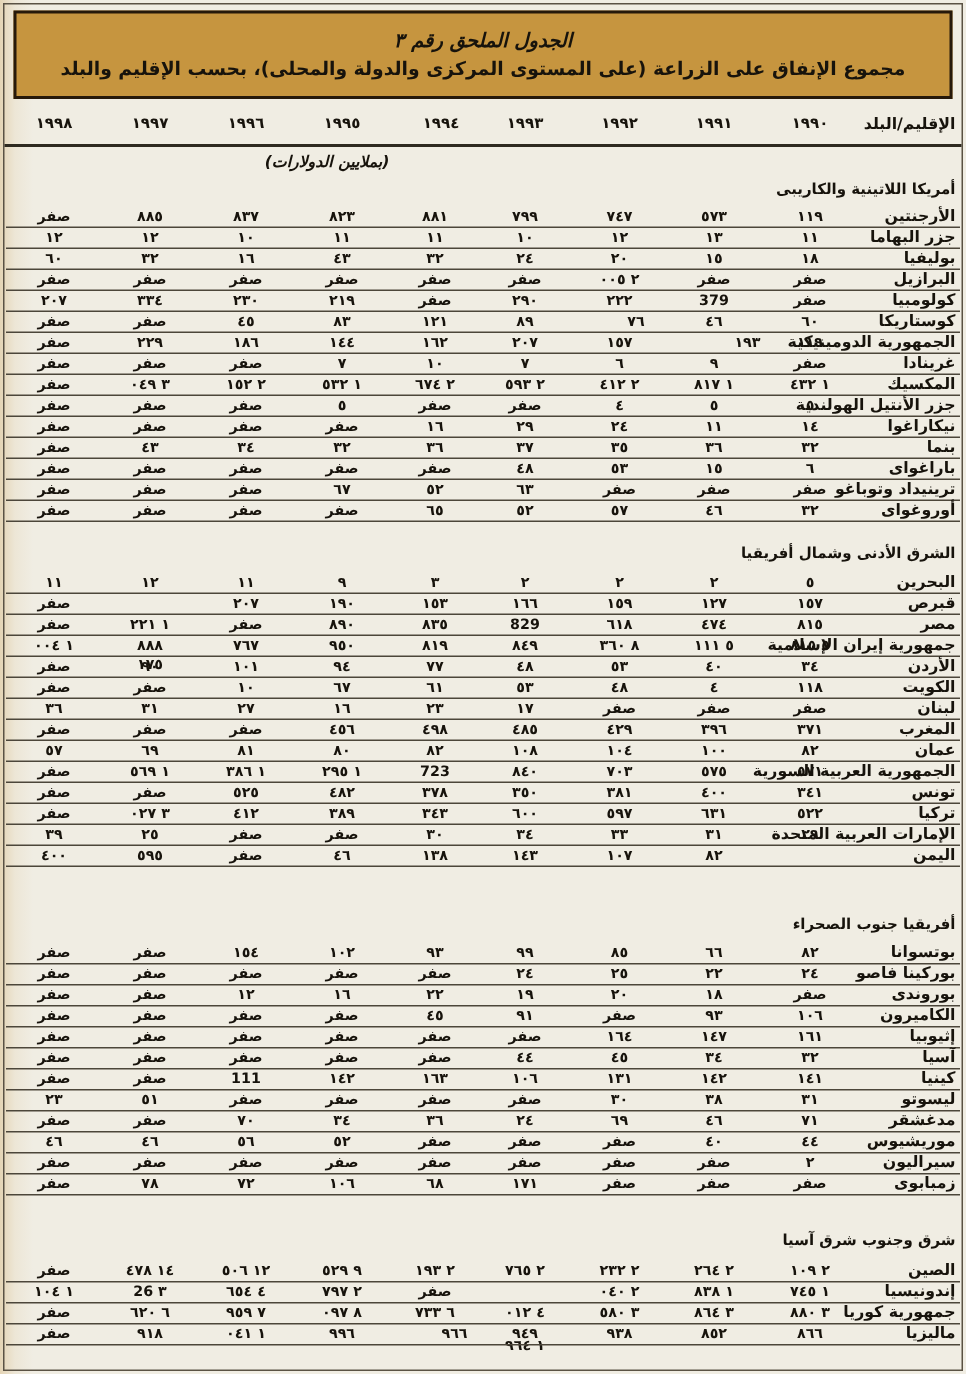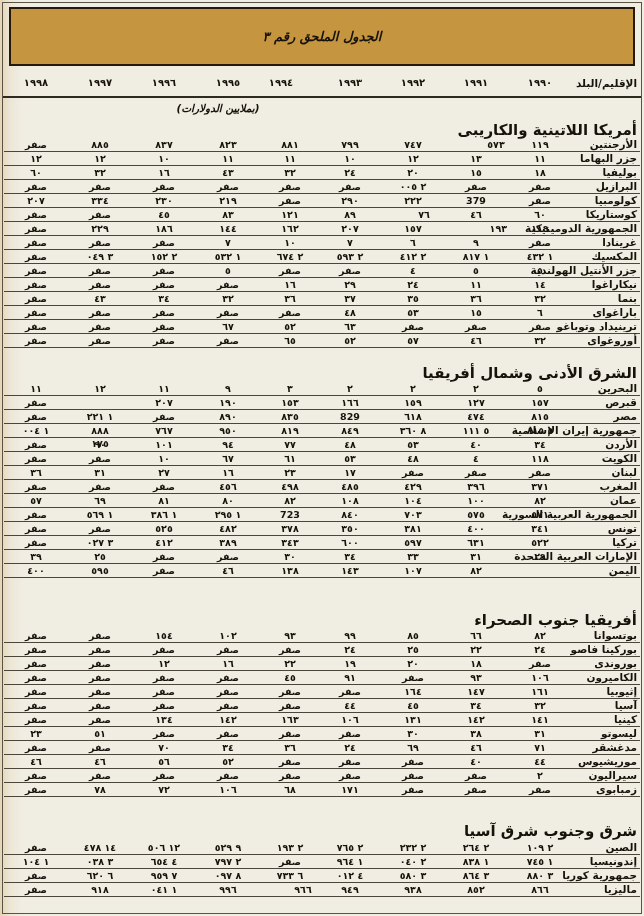--- a/index.html
+++ b/index.html
@@ -39,21 +39,21 @@
   .header-rule{
     position:absolute;left:3px;right:3px;top:96px;height:0;
     border-top:2px solid #2E2A20;
   }
   .unit-note{
     position:absolute;top:102px;left:128px;width:180px;
     text-align:center;font-size:10.5px;font-style:italic;font-weight:bold;
   }
   .section-header{
     position:absolute;right:7px;height:15px;
-    font-size:15px;font-weight:bold;white-space:nowrap;
+    font-size:10px;font-weight:bold;white-space:nowrap;
   }
   .row{
     position:absolute;left:4px;right:4px;height:14px;
     border-bottom:1px solid #4C463A;
   }
   .row .country{
     position:absolute;right:3px;top:1px;
     font-size:10.5px;font-weight:bold;white-space:nowrap;line-height:13px;
   }
   .row .val{
@@ -63,46 +63,47 @@
   }
 </style>
 </head>
 <body>
 
 <div class="page">
   <div class="page-frame"></div>
 
   <div class="banner" style="background: rgb(198, 149, 63);">
     <div class="title">الجدول الملحق رقم ٣</div>
+    <div class="subtitle">مجموع الإنفاق على الزراعة (على المستوى المركزى والدولة والمحلى)، بحسب الإقليم والبلد</div>
   </div>
 
   <div class="region-country-header">الإقليم/البلد</div>
 
   <div id="year-headers">
       <div class="year-header" style="left: 509px;">١٩٩٠</div>
       <div class="year-header" style="left: 445px;">١٩٩١</div>
       <div class="year-header" style="left: 382px;">١٩٩٢</div>
       <div class="year-header" style="left: 319px;">١٩٩٣</div>
-      <div class="year-header" style="left: 250px;">١٩٩٤</div>
+      <div class="year-header" style="left: 263px;">١٩٩٤</div>
       <div class="year-header" style="left: 197px;">١٩٩٥</div>
       <div class="year-header" style="left: 133px;">١٩٩٦</div>
       <div class="year-header" style="left: 69px;">١٩٩٧</div>
       <div class="year-header" style="left: 5px;">١٩٩٨</div>
     </div>
 
   <div class="header-rule"></div>
 
   <div class="unit-note">(بملايين الدولارات)</div>
 
   <div id="table-body">
       <div class="section-header" style="top: 121px;">أمريكا اللاتينية والكاريبى</div>
       <div class="row" style="top: 137px;">
         <span class="country">الأرجنتين</span>
         <span class="val" style="left: 505px;">١١٩</span>
-        <span class="val" style="left: 461px;">٥٧٣</span>
+        <span class="val" style="left: 441px;">٥٧٣</span>
         <span class="val" style="left: 378px;">٧٤٧</span>
         <span class="val" style="left: 315px;">٧٩٩</span>
         <span class="val" style="left: 255px;">٨٨١</span>
         <span class="val" style="left: 193px;">٨٢٣</span>
         <span class="val" style="left: 129px;">٨٣٧</span>
         <span class="val" style="left: 65px;">٨٨٥</span>
         <span class="val" style="left: 1px;">صفر</span>
       </div>
       <div class="row" style="top: 151px;">
         <span class="country">جزر البهاما</span>
@@ -514,21 +515,21 @@
         <span class="val" style="left: 1px;">صفر</span>
       </div>
       <div class="row" style="top: 712px;">
         <span class="country">كينيا</span>
         <span class="val" style="left: 505px;">١٤١</span>
         <span class="val" style="left: 441px;">١٤٢</span>
         <span class="val" style="left: 378px;">١٣١</span>
         <span class="val" style="left: 315px;">١٠٦</span>
         <span class="val" style="left: 255px;">١٦٣</span>
         <span class="val" style="left: 193px;">١٤٢</span>
-        <span class="val" style="left: 129px;">١٣٤</span>
+        <span class="val" style="left: 129px;">111</span>
         <span class="val" style="left: 65px;">صفر</span>
         <span class="val" style="left: 1px;">صفر</span>
       </div>
       <div class="row" style="top: 726px;">
         <span class="country">ليسوتو</span>
         <span class="val" style="left: 505px;">٣١</span>
         <span class="val" style="left: 441px;">٣٨</span>
         <span class="val" style="left: 378px;">٣٠</span>
         <span class="val" style="left: 315px;">صفر</span>
         <span class="val" style="left: 255px;">صفر</span>
@@ -596,25 +597,25 @@
         <span class="val" style="left: 193px;">٩ ٥٢٩</span>
         <span class="val" style="left: 129px;">١٢ ٥٠٦</span>
         <span class="val" style="left: 65px;">١٤ ٤٧٨</span>
         <span class="val" style="left: 1px;">صفر</span>
       </div>
       <div class="row" style="top: 854px;">
         <span class="country">إندونيسيا</span>
         <span class="val" style="left: 505px;">١ ٧٤٥</span>
         <span class="val" style="left: 441px;">١ ٨٣٨</span>
         <span class="val" style="left: 378px;">٢ ٠٤٠</span>
-        <span class="val" style="left: 315px;">١ ٩٦٤</span>
+        <span class="val" style="left: 315px; margin-top: 36px;">١ ٩٦٤</span>
         <span class="val" style="left: 255px;">صفر</span>
         <span class="val" style="left: 193px;">٢ ٧٩٧</span>
         <span class="val" style="left: 129px;">٤ ٦٥٤</span>
-        <span class="val" style="left: 65px;">٣ ٠٣٨</span>
+        <span class="val" style="left: 65px;">٣ 26</span>
         <span class="val" style="left: 1px;">١ ١٠٤</span>
       </div>
       <div class="row" style="top: 868px;">
         <span class="country">جمهورية كوريا</span>
         <span class="val" style="left: 505px;">٣ ٨٨٠</span>
         <span class="val" style="left: 441px;">٣ ٨٦٤</span>
         <span class="val" style="left: 378px;">٣ ٥٨٠</span>
         <span class="val" style="left: 315px;">٤ ٠١٢</span>
         <span class="val" style="left: 255px;">٦ ٧٣٣</span>
         <span class="val" style="left: 193px;">٨ ٠٩٧</span>

